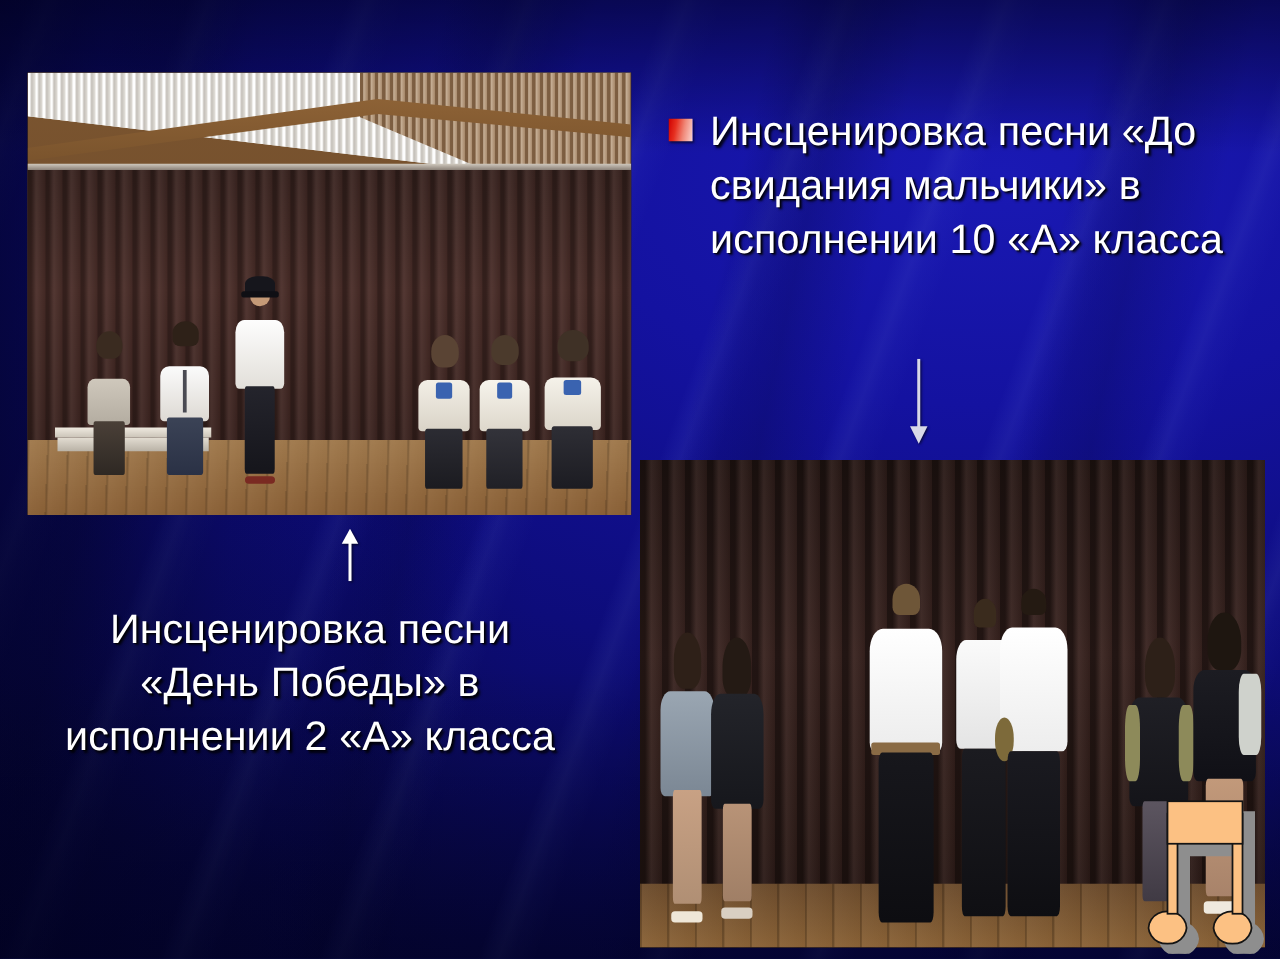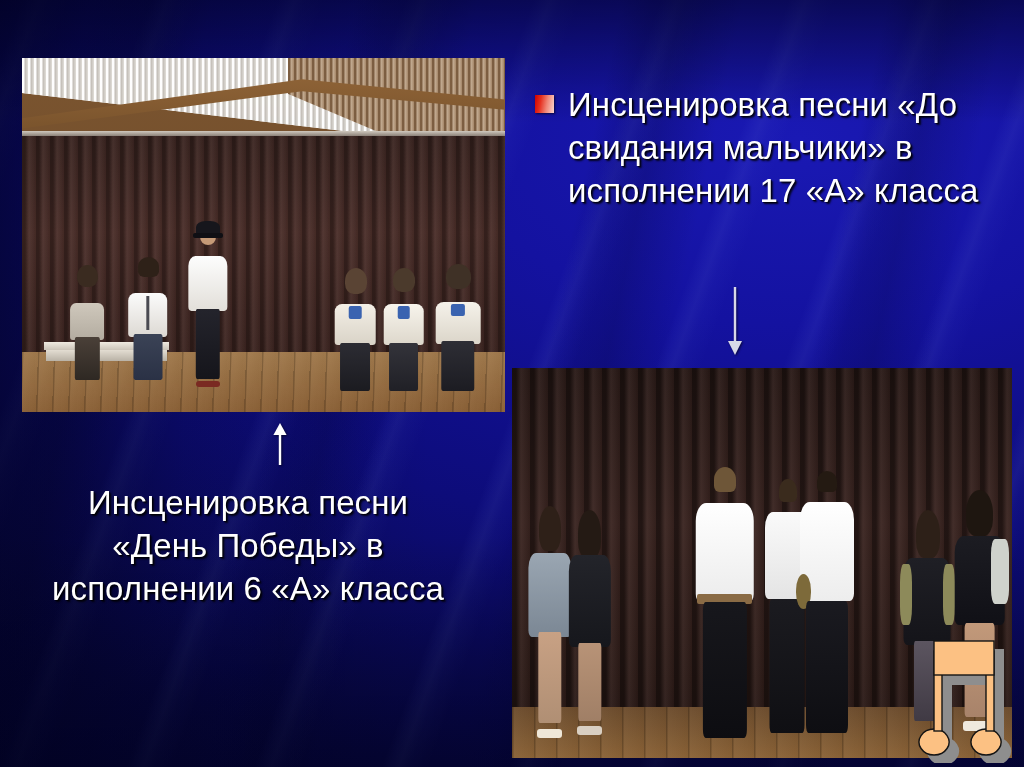--- a/index.html
+++ b/index.html
@@ -324,23 +324,23 @@
         <div class="torso" style="top:17%; width:92%; height:38%; background:linear-gradient(#1c1c22,#101016);"></div>
         <div style="position:absolute; right:-4%; top:18%; width:34%; height:28%; background:#cfd2cc; border-radius:22%;"></div>
         <div class="legs" style="top:54%; width:56%; height:40%; background:linear-gradient(#c2997a,#a8836a);"></div>
         <div style="position:absolute; left:20%; bottom:0; width:58%; height:4%; background:#efe9de; border-radius:3px;"></div>
       </div>
     </div>
   </div>
 
   <div id="bullet-marker"></div>
 
-  <div class="caption" id="bullet-text-goodbye-boys">Инсценировка песни «До свидания мальчики» в исполнении 17 «А» класса</div>
-
-  <div class="caption" id="caption-day-of-victory">Инсценировка песни «День Победы» в исполнении 6 «А» класса</div>
+  <div class="caption" id="bullet-text-goodbye-boys">Инсценировка песни «До свидания мальчики» в исполнении 10 «А» класса</div>
+
+  <div class="caption" id="caption-day-of-victory">Инсценировка песни «День Победы» в исполнении 2 «А» класса</div>
 
   <div class="arrow" id="arrow-up-day-of-victory">
     <svg width="24" height="44" viewBox="0 0 24 44">
       <line x1="12" y1="44" x2="12" y2="10" stroke="#ffffff" stroke-width="2.4"></line>
       <polygon points="12,2 5.4,14 18.6,14" fill="#ffffff"></polygon>
     </svg>
   </div>
 
   <div class="arrow" id="arrow-down-goodbye-boys">
     <svg width="26" height="70" viewBox="0 0 26 70">

